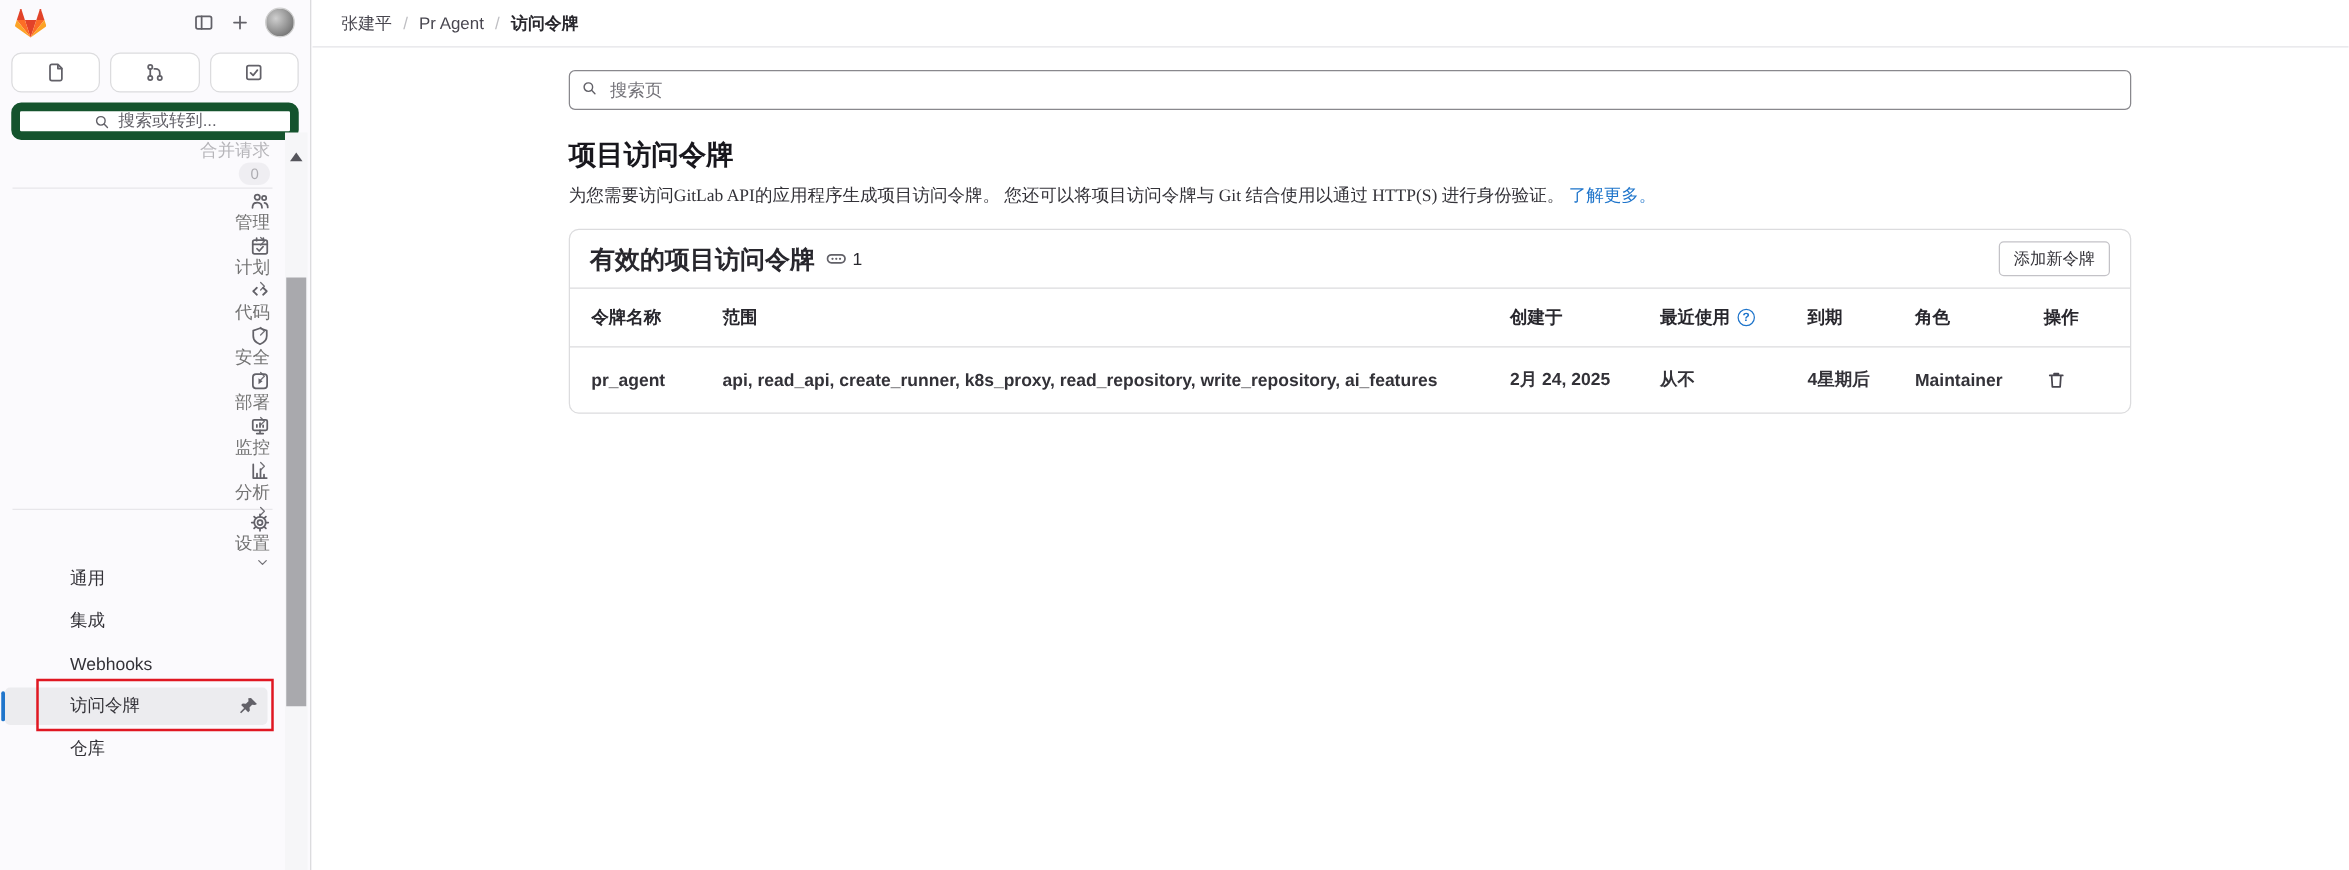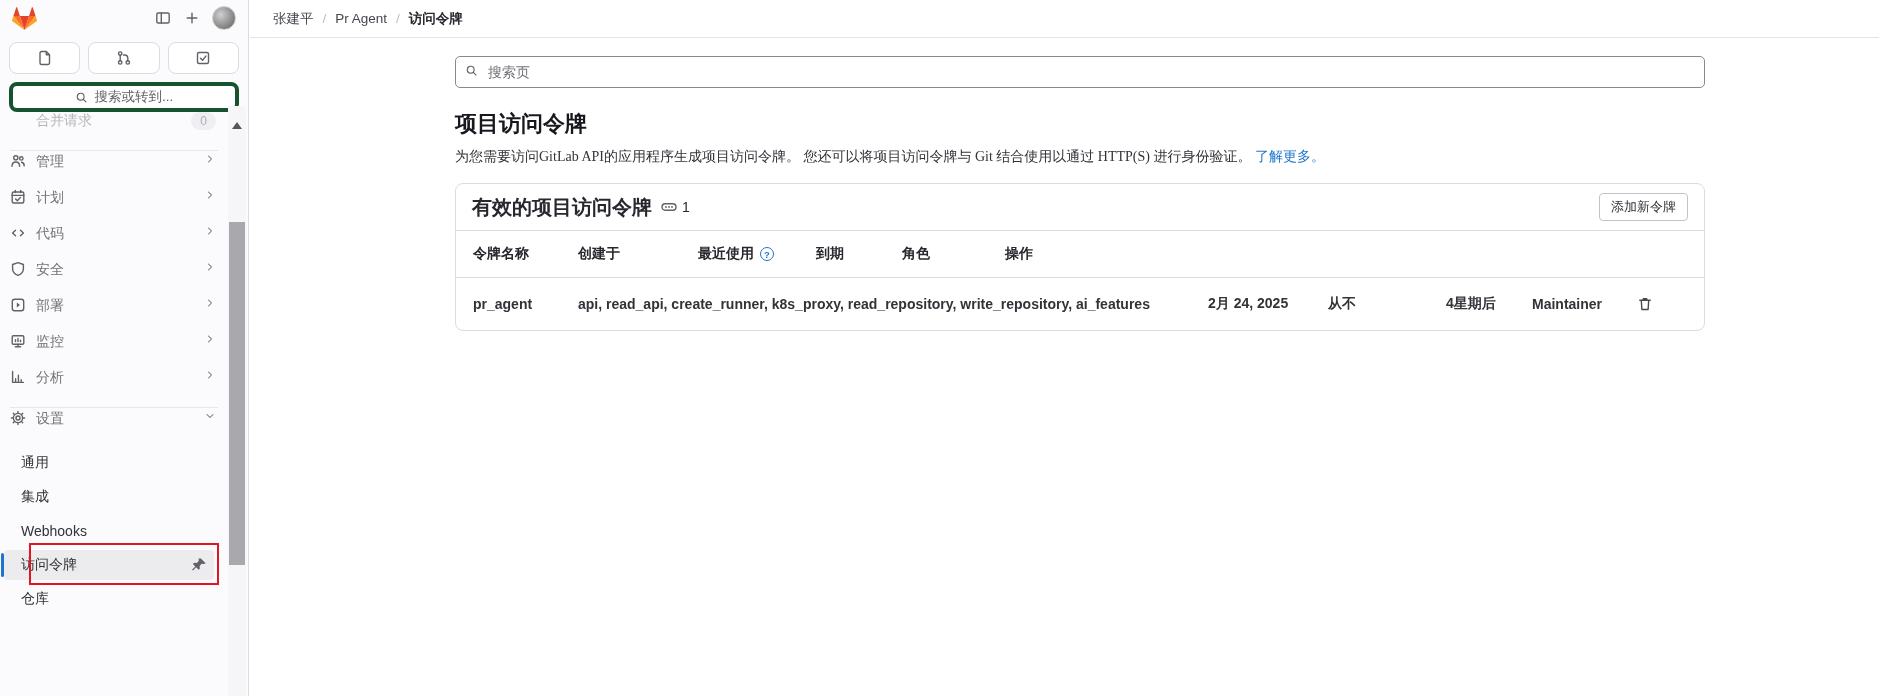--- a/index.html
+++ b/index.html
@@ -20,34 +20,34 @@
   .toggle-btn { margin-left:auto; }
   .plus-btn { margin-left:13px; }
   .avatar { width:24px; height:24px; border-radius:50%; margin-left:12px;
     background:radial-gradient(circle at 35% 35%, #cfcfcf, #8a8a8a 60%, #5c5c5c); border:1px solid #d0d0d0; }
 
   .sb-shortcuts { display:flex; gap:8px; padding:6px 9px 0; }
   .sc-btn { flex:1; height:32px; background:#fff; border:1px solid #dcdcde; border-radius:8px;
     display:flex; align-items:center; justify-content:center; cursor:pointer; }
 
   .sb-search { margin:8px 9px 0; width:calc(100% - 18px); height:30px; background:#fff;
-    border:4px solid #14532d; border-radius:8px; display:flex; align-items:center; justify-content:center;
+    border:7px solid #14532d; border-radius:8px; display:flex; align-items:center; justify-content:center;
     gap:7px; color:#626168; font-size:13.5px; cursor:pointer; }
 
   .sb-nav { position:absolute; top:112px; left:0; width:228px; bottom:0; overflow:hidden; }
-  .nav-row { height:36px; display:flex; align-items:flex-start; padding:0 12px 0 10px; cursor:pointer; }
+  .nav-row { height:36px; display:flex; align-items:flex-end; padding:0 12px 0 10px; cursor:pointer;flex-direction:column; }
   .nav-row .lbl { flex:1; font-size:14px; color:#737373; margin-left:10px; }
   .nav-row .chev { width:12px; height:12px; stroke:#737278; }
   .mr-row { opacity:.5; }
   .mr-row .lbl { margin-left:26px; color:#737278; }
   .badge { background:#e4e3e8; color:#626168; font-size:12px; line-height:18px;
     padding:0 9px; border-radius:10px; }
   .sb-div { height:1px; background:#e7e6ea; margin:2px 10px; }
 
-  .sub-row { height:34px; display:flex; align-items:center; padding-left:21px;
+  .sub-row { height:34px; display:flex; align-items:center; padding-left:56px;
     position:relative; font-size:14px; color:#333238; cursor:pointer; }
   .sub-row .lbl { position:relative; z-index:2; }
   .active-pill { position:absolute; left:4px; right:14px; top:2px; bottom:2px;
     background:#ececef; border-radius:4px; z-index:0; }
   .active-indicator { position:absolute; left:1px; top:5px; bottom:5px; width:3px;
     border-radius:2px; background:#1f75cb; z-index:2; }
   .pin { position:absolute; right:21px; top:9px; z-index:2; }
   .red-box { position:absolute; left:29px; right:9px; top:-5px; bottom:-3px;
     border:2px solid #e01722; z-index:3; pointer-events:none; }
 
@@ -328,20 +328,21 @@
           <circle cx="5" cy="8" r=".9" fill="#626168" stroke="none"></circle>
           <circle cx="8" cy="8" r=".9" fill="#626168" stroke="none"></circle>
           <circle cx="11" cy="8" r=".9" fill="#626168" stroke="none"></circle>
         </svg>
         <span class="token-count">1</span>
         <button class="add-btn">添加新令牌</button>
       </div>
 
       <div class="t-head">
         <div class="c c1">令牌名称</div>
+        <div class="c c2">范围</div>
         <div class="c c3">创建于</div>
         <div class="c c4">
           <span>最近使用</span>
           <span class="qmark">?</span>
         </div>
         <div class="c c5">到期</div>
         <div class="c c6">角色</div>
         <div class="c c7">操作</div>
       </div>
 

